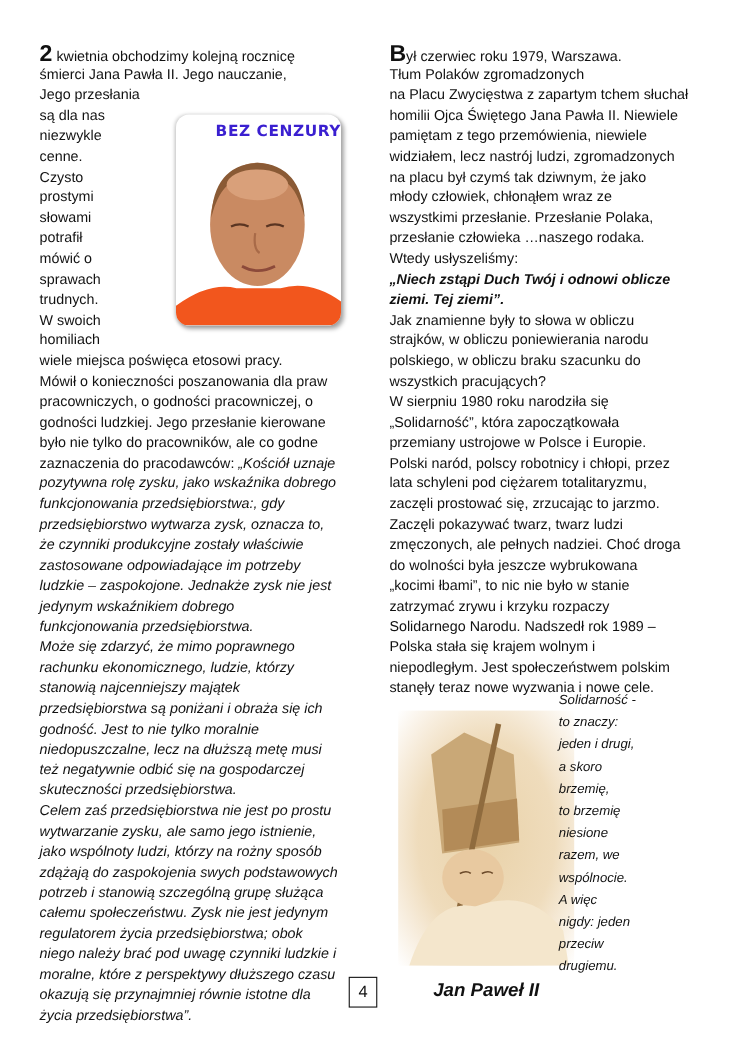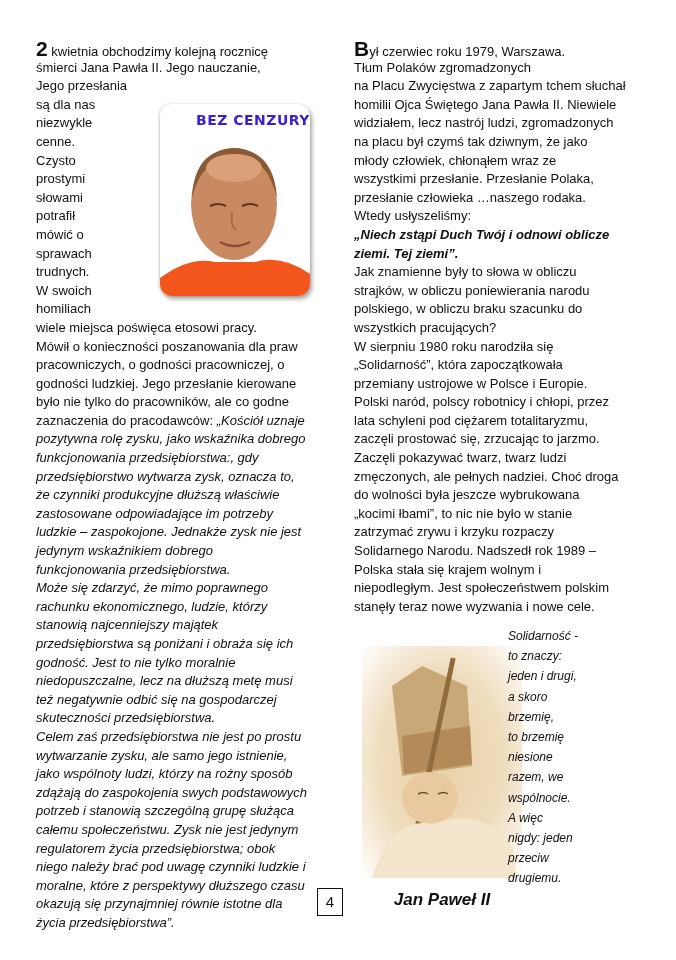--- a/index.html
+++ b/index.html
@@ -61,21 +61,21 @@
   <span class="line">wiele miejsca poświęca etosowi pracy.</span>
   <span class="line">Mówił o konieczności poszanowania dla praw</span>
   <span class="line">pracowniczych, o godności pracowniczej, o</span>
   <span class="line">godności ludzkiej. Jego przesłanie kierowane</span>
   <span class="line">było nie tylko do pracowników, ale co godne</span>
   <span class="line" style="margin-top:0"><span>zaznaczenia do pracodawców: </span><span class="it">„Kościół uznaje</span></span>
   <div id="left-italic" class="it">
       <span class="line">pozytywna rolę zysku, jako wskaźnika dobrego</span>
       <span class="line">funkcjonowania przedsiębiorstwa:, gdy</span>
       <span class="line">przedsiębiorstwo wytwarza zysk, oznacza to,</span>
-      <span class="line">że czynniki produkcyjne dłuższą właściwie</span>
+      <span class="line">że czynniki produkcyjne zostały właściwie</span>
       <span class="line">zastosowane odpowiadające im potrzeby</span>
       <span class="line">ludzkie – zaspokojone. Jednakże zysk nie jest</span>
       <span class="line">jedynym wskaźnikiem dobrego</span>
       <span class="line">funkcjonowania przedsiębiorstwa.</span>
       <span class="line"> Może się zdarzyć, że mimo poprawnego</span>
       <span class="line">rachunku ekonomicznego, ludzie, którzy</span>
       <span class="line">stanowią najcenniejszy majątek</span>
       <span class="line">przedsiębiorstwa są poniżani i obraża się ich</span>
       <span class="line">godność. Jest to nie tylko moralnie</span>
       <span class="line">niedopuszczalne, lecz na dłuższą metę musi</span>
@@ -108,20 +108,21 @@
     <path d="M60 114 Q74 122 90 114" stroke="#8c4a3a" stroke-width="2.5" fill="none"></path>
   </svg>
 </div>
 
 <div id="right" class="col">
   <span class="line"><span class="big">B</span><span>ył czerwiec roku 1979, Warszawa.</span></span>
   <div id="right-a">
       <span class="line">Tłum Polaków zgromadzonych</span>
       <span class="line">na Placu Zwycięstwa z zapartym tchem słuchał</span>
       <span class="line">homilii Ojca Świętego Jana Pawła II.  Niewiele</span>
+      <span class="line">pamiętam z tego przemówienia, niewiele</span>
       <span class="line">widziałem, lecz nastrój ludzi, zgromadzonych</span>
       <span class="line">na placu był czymś tak dziwnym, że jako</span>
       <span class="line">młody człowiek, chłonąłem wraz ze</span>
       <span class="line">wszystkimi przesłanie. Przesłanie Polaka,</span>
       <span class="line">przesłanie człowieka …naszego rodaka.</span>
       <span class="line">Wtedy usłyszeliśmy:</span>
     </div>
   <div id="right-q" class="it bd">
       <span class="line">„Niech zstąpi Duch Twój i odnowi oblicze</span>
       <span class="line">ziemi. Tej ziemi”.</span>

